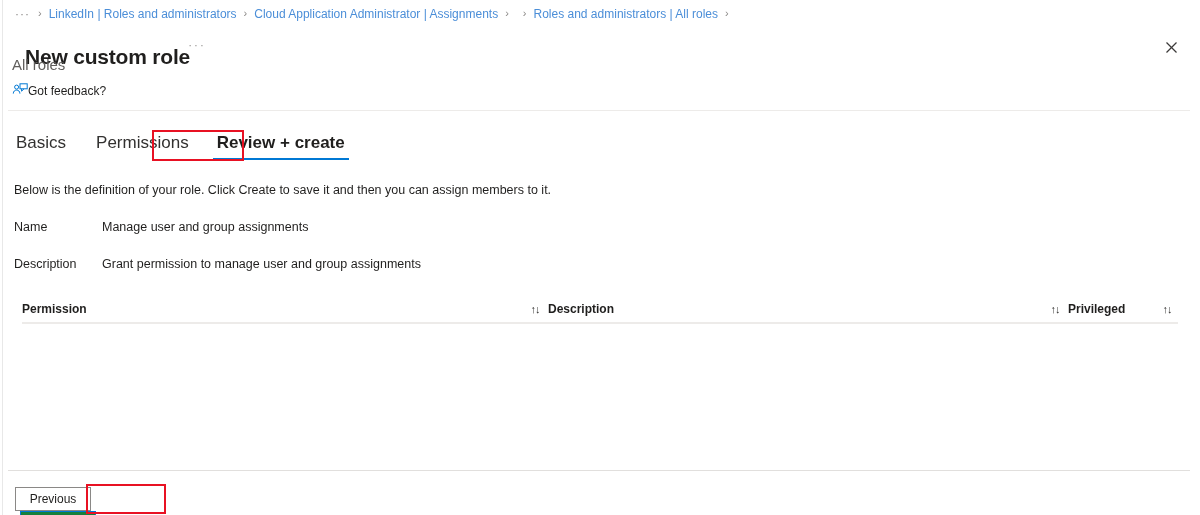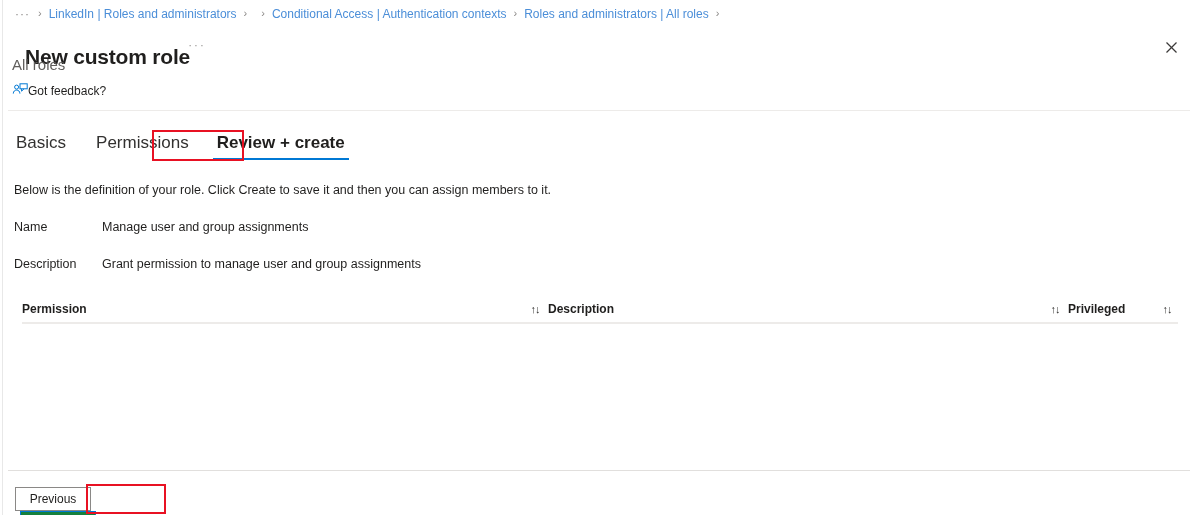--- a/index.html
+++ b/index.html
@@ -283,22 +283,22 @@
 </head>
 <body>
 
 <div class="left-rail"></div>
 
 <nav class="breadcrumb">
   <span class="bc-ellipsis">···</span>
   <span class="bc-sep">›</span>
   <span class="bc-link">LinkedIn | Roles and administrators</span>
   <span class="bc-sep">›</span>
-  <span class="bc-sep">›</span>
-  <span class="bc-link">Conditional Access | Authentication contexts</span>
+  <span class="bc-link">Cloud Application Administrator | Assignments</span>
+  <span class="bc-sep">›</span>
   <span class="bc-sep">›</span>
   <span class="bc-link">Roles and administrators | All roles</span>
   <span class="bc-sep">›</span>
 </nav>
 
 <h1 class="page-title">New custom role</h1>
 <span class="title-more">···</span>
 <div class="page-subtitle">All roles</div>
 
 <div class="close-btn">

